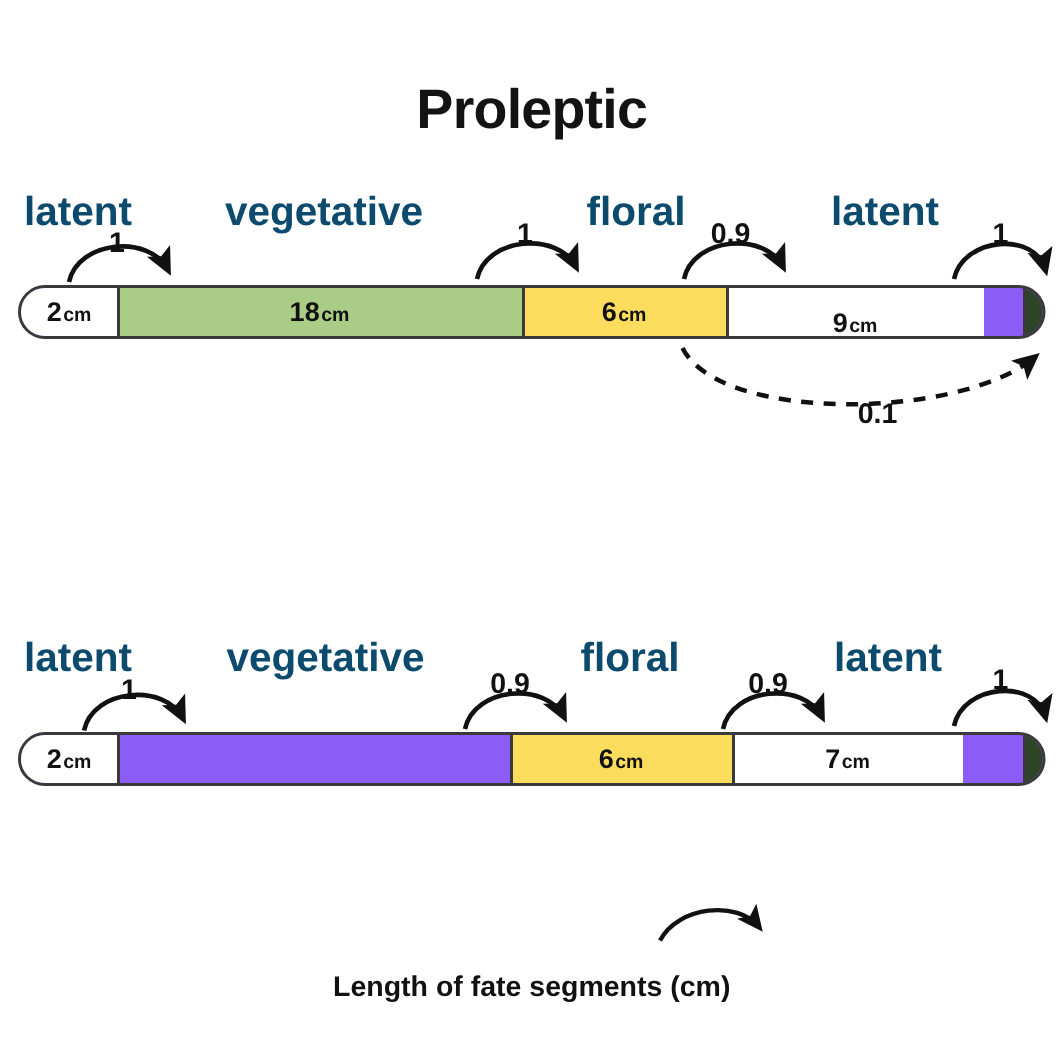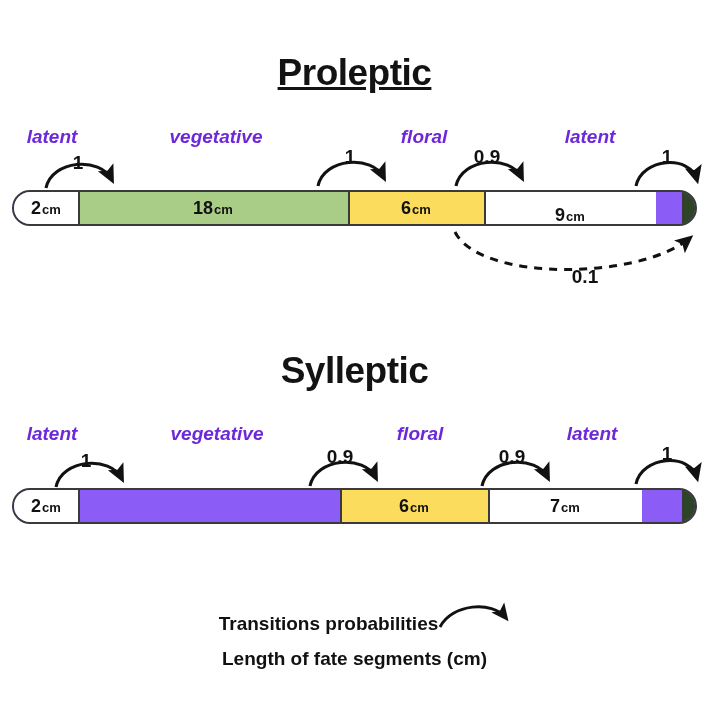--- a/index.html
+++ b/index.html
@@ -23,21 +23,21 @@
   }
   .panel-title {
     position: absolute;
     width: 709px;
     text-align: center;
     font-weight: bold;
     font-size: 37px;
     letter-spacing: -0.5px;
     color: #131313;
   }
-  #title-proleptic { top: 52px; text-decoration: underline; }
+  #title-proleptic { top: 52px; }
   #title-sylleptic { top: 350px; }
 
   
   .bar {
     position: absolute;
     height: 36px;
     left: 12px;
     width: 685px;
     border: 2px solid #3a3a3a;
     border-radius: 18px;
@@ -70,24 +70,23 @@
   }
   .seg-label .unit {
     font-size: 13px;
     font-weight: bold;
     padding-left: 1px;
   }
 
   
   .cat {
     position: absolute;
-    font-style: italic;
-    font-weight: bold;
-    font-size: 19px;
-    color: #6d28d9;
+    font-weight: bold;
+    font-size: 27px;
+    color: #0c4a6e;
     white-space: nowrap;
     text-align: center;
     transform: translateX(-50%);
   }
 
   
   .prob {
     position: absolute;
     font-weight: bold;
     font-size: 19px;
@@ -153,21 +152,20 @@
     <div class="seg" style="left:470px; width:172px; background:#ffffff;align-items:flex-end;">
       <span class="seg-label"><span>9</span><span class="unit">cm</span></span>
     </div>
     <div class="seg" style="left:668px; right:0; background:#2d4526;"></div>
     <div class="seg-div" style="left:64px;"></div>
     <div class="seg-div" style="left:334px;"></div>
     <div class="seg-div" style="left:470px;"></div>
     <div class="seg-div" style="left:668px;"></div>
   </div>
 
-  <div class="panel-title" id="title-sylleptic">Sylleptic</div>
 
   <div class="cat" style="left:52px; top:423px;">latent</div>
   <div class="cat" style="left:217px; top:423px;">vegetative</div>
   <div class="cat" style="left:420px; top:423px;">floral</div>
   <div class="cat" style="left:592px; top:423px;">latent</div>
 
   <div class="prob" style="left:86px; top:450px;">1</div>
   <div class="prob" style="left:340px; top:446px;">0.9</div>
   <div class="prob" style="left:512px; top:446px;">0.9</div>
   <div class="prob" style="left:667px; top:443px;">1</div>
@@ -207,20 +205,17 @@
     <path d="M455,232 C480,282 640,280 690,238" fill="none" stroke="#111111" stroke-width="3" stroke-dasharray="8,7" marker-end="url(#ahd)"></path>
 
     <path d="M56,487 C62,459 110,455 122,479" fill="none" stroke="#111111" stroke-width="3.1" marker-end="url(#ah)"></path>
     <path d="M310,486 C316,458 364,454 376,478" fill="none" stroke="#111111" stroke-width="3.1" marker-end="url(#ah)"></path>
     <path d="M482,486 C488,458 536,454 548,478" fill="none" stroke="#111111" stroke-width="3.1" marker-end="url(#ah)"></path>
     <path d="M636,484 C642,456 690,452 697,478" fill="none" stroke="#111111" stroke-width="3.1" marker-end="url(#ah)"></path>
 
     <path d="M440,627 C452,604 492,600 506,618" fill="none" stroke="#111111" stroke-width="2.9" marker-end="url(#ah)"></path>
   </svg>
 
-  <div class="legend-line" id="legend-l2">
-    <span id="legend-l2-inner">Transitions probabilities</span>
-  </div>
   <div class="legend-line" id="legend-l3">
     <span id="legend-l3-inner">Length of fate segments (cm)</span>
   </div>
 
 </div>
 
 </body></html>

